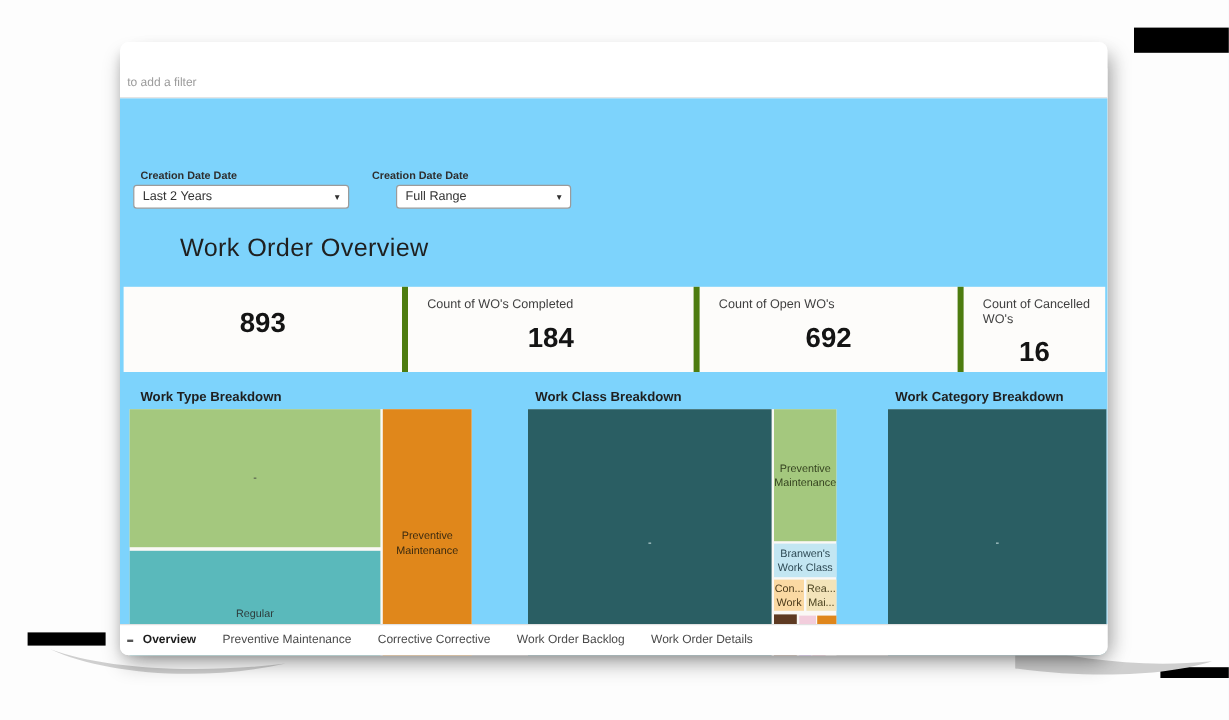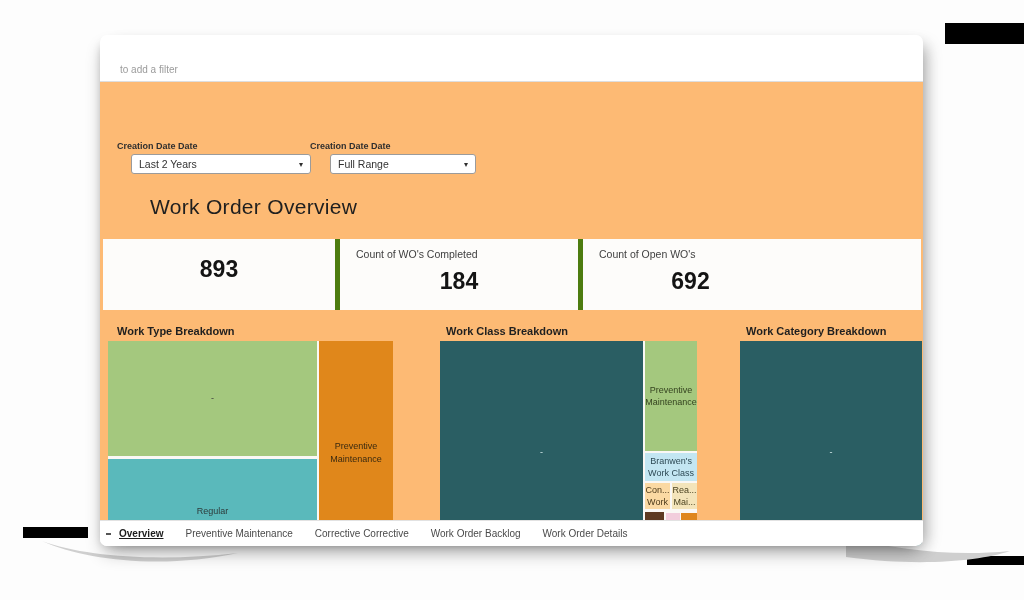--- a/index.html
+++ b/index.html
@@ -26,24 +26,24 @@
   .tb-icons { position:absolute; right:8px; top:0; height:22px; display:flex; align-items:center; gap:17px; }
   .tb-ic { font-size:12px; line-height:1; color:#8d9196; cursor:default; }
   .tb-ic.redo { color:#6f7378; }
   .tb-ic.edit { width:13px; height:13px; border:1px solid #c9a53a; border-radius:2px; color:#d4a73c;
                 font-size:9px; display:flex; align-items:center; justify-content:center; }
   .tb-ic.grid { color:#b9bdc2; font-size:12px; }
 
   
   .filterbar { position:absolute; left:0; top:22px; right:0; height:25px; background:#fff;
                border-bottom:1px solid #dedede; display:flex; align-items:center; }
-  .filterbar span { color:#9b9b9b; font-size:10px; padding-left:20px; }
+  .filterbar span { color:#9b9b9b; font-size:10px; padding-left:6px; }
 
   
-  .canvas { position:absolute; left:0; top:47px; right:0; bottom:26px; background:#fdba74; }
+  .canvas { position:absolute; left:0; top:47px; right:0; bottom:26px; background:#7dd3fc; }
 
   .f-label { position:absolute; font-size:9px; font-weight:bold; color:#2f2f2f; }
   .select { position:absolute; height:20px; background:#fff; border:1px solid #9b9b9b;
             border-radius:3px; display:flex; align-items:center; font-size:10.5px; color:#333;
             padding:0 7px; cursor:pointer; }
   .select .caret { margin-left:auto; font-size:8px; color:#2f2f2f; }
 
   .page-title { position:absolute; left:17px; top:113px; font-family:Liberation Sans, sans-serif;
                 font-size:21px; color:#1f1f1f; letter-spacing:.3px;margin-left:33px; }
 
@@ -63,21 +63,21 @@
   .tm-node { position:absolute; display:flex; align-items:center; justify-content:center;
              text-align:center; cursor:pointer; }
   .tm-node span { font-size:9px; line-height:1.35; white-space:pre-line; }
 
   
   .tabbar { position:absolute; left:0; right:0; bottom:0; height:26px; background:#fff;
             border-top:1px solid #e2e2e2; display:flex; align-items:center; gap:22px;
             padding-left:6px; }
   .crop-tick { width:5px; height:2px; background:#555; margin-right:-14px; }
   .tab { font-size:10px; color:#4a4a4a; cursor:pointer; white-space:nowrap; }
-  .tab.active { font-weight:bold; color:#1c1c1c;text-decoration:underline; }
+  .tab.active { font-weight:bold; color:#1c1c1c; }
 </style>
 </head>
 <body>
 
 <div class="deco-bar deco-topright"></div>
 <div class="deco-bar deco-bottomleft"></div>
 <div class="deco-bar deco-bottomright"></div>
 <svg class="swoosh-svg" width="1024" height="600">
   <path d="M42,541 C85,557 160,562 238,553 C165,569 85,561 42,541 Z" fill="#cfcfcf"></path>
   <path d="M846,538 L846,557 C920,567 980,561 1010,551 C950,557 900,549 846,538 Z" fill="#cfcfcf"></path>
@@ -86,21 +86,21 @@
 <div class="window">
 
 
   <div class="filterbar">
     <span>to add a filter</span>
   </div>
 
   <div class="canvas">
 
     <span class="f-label" style="left:17px; top:59px;">Creation Date Date</span>
-    <div class="select" style="left:31px; top:72px; width:180px;">
+    <div class="select" style="left:11px; top:72px; width:180px;">
       <span>Last 2 Years</span>
       <span class="caret">▾</span>
     </div>
 
     <span class="f-label" style="left:210px; top:59px;">Creation Date Date</span>
     <div class="select" style="left:210px; top:72px; width:146px;margin-left:20px;">
       <span>Full Range</span>
       <span class="caret">▾</span>
     </div>
 
@@ -110,20 +110,24 @@
       <div class="kpi kpi0">
         <span class="k-value">893</span>
       </div>
       <div class="kpi kpi1">
         <span class="k-label">Count of WO's Completed</span>
         <span class="k-value">184</span>
       </div>
       <div class="kpi kpi2">
         <span class="k-label">Count of Open WO's</span>
         <span class="k-value">692</span>
+      </div>
+      <div class="kpi kpi3">
+        <span class="k-label">Count of Cancelled WO's</span>
+        <span class="k-value">16</span>
       </div>
     </div>
 
     <span class="chart-title" style="left:17px;">Work Type Breakdown</span>
     <span class="chart-title" style="left:346px;">Work Class Breakdown</span>
     <span class="chart-title" style="left:646px;">Work Category Breakdown</span>
 
     <div class="treemap" style="left:8px;   width:285px;">
         <div class="tm-node" style="left: 0%; top: 0%; width: 73.3%; height: 51.6%; background: rgb(164, 200, 126);">
           <span style="color: rgb(60, 60, 60);">-</span>

